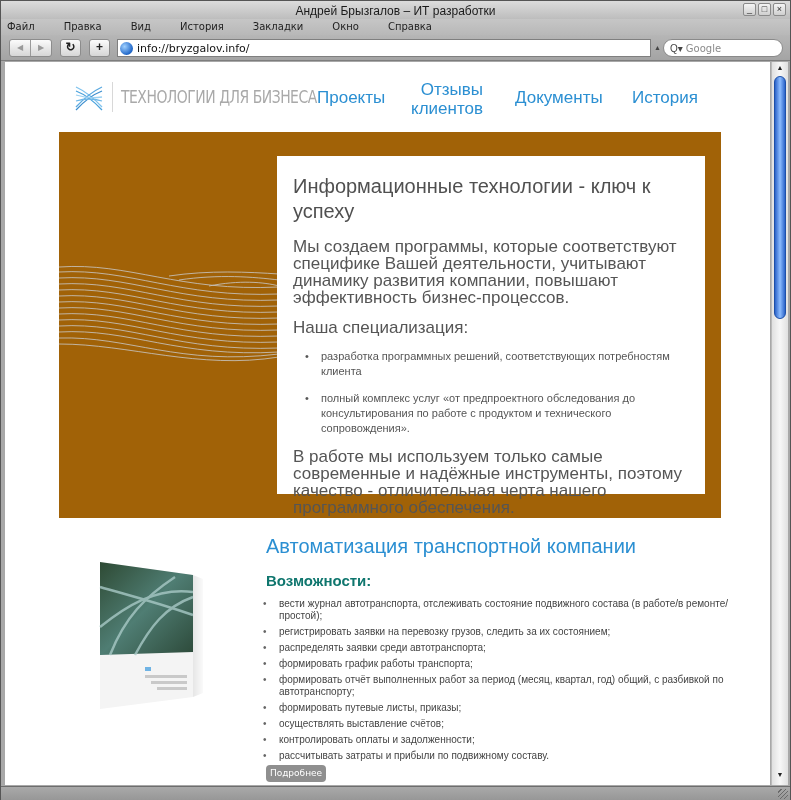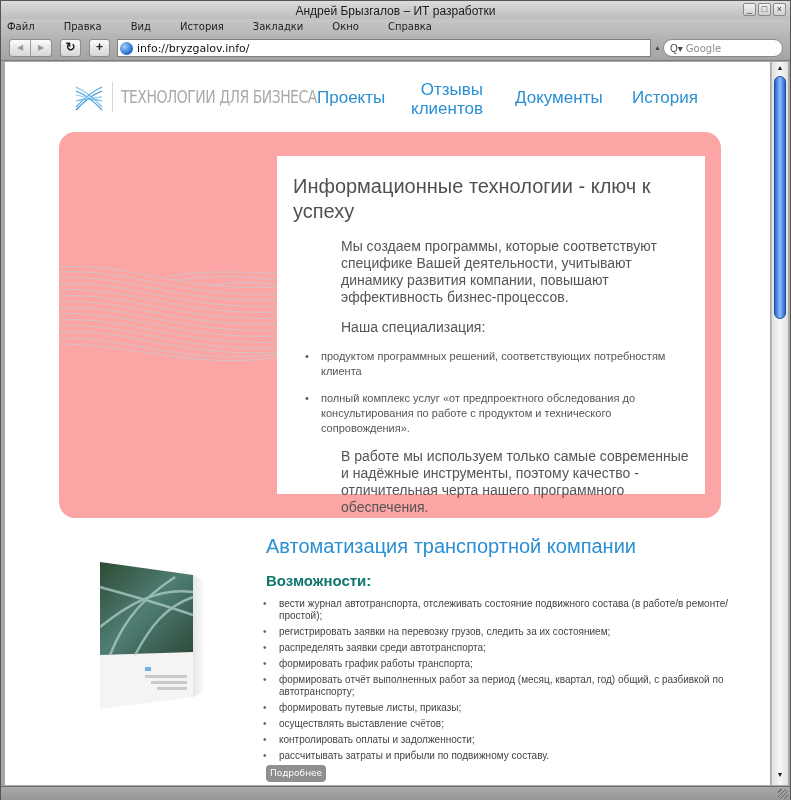--- a/index.html
+++ b/index.html
@@ -54,25 +54,25 @@
 
   
   .logo { position: absolute; left: 70px; top: 20px; display: flex; align-items: center; }
   .logo-icon { width: 28px; height: 28px; }
   .logo-sep { width: 1px; height: 30px; background: #d8d8d8; margin: 0 8px 0 9px; }
   .logo-text { font-size: 17px; color: #a9a9a9; letter-spacing: -0.6px; font-family: "DejaVu Sans", sans-serif; font-weight: normal; transform: scaleX(0.82); transform-origin: left; white-space: nowrap; }
   .nav { position: absolute; top: 18px; }
   .nav-link { position: absolute; font-size: 17px; color: #2b8fd2; text-align: right; line-height: 19px; white-space: nowrap; }
 
   
-  .hero { position: absolute; left: 54px; top: 70px; width: 662px; height: 386px; background: #fca5a5; border-radius: 16px; overflow: hidden; }
+  .hero { position: absolute; left: 54px; top: 70px; width: 662px; height: 386px; background: #a16207; border-radius: 0; overflow: hidden; }
   .waves { position: absolute; left: 0; top: 130px; width: 220px; height: 110px; }
   .hero-card { position: absolute; left: 218px; top: 24px; width: 428px; height: 338px; background: #fff; padding: 18px 16px 0 16px; color: #555; }
   .hero-title { font-size: 20px; color: #505050; line-height: 25px; font-weight: normal; margin-bottom: 14px; }
-  .hero-p { font-size: 14px; line-height: 17px; color: #555; margin-bottom: 13px; margin-left: 48px; }
+  .hero-p { font-size: 17px; line-height: 17px; color: #555; margin-bottom: 13px; }
   .hero-list { list-style: none; margin-bottom: 10px; }
   .hero-list li { position: relative; padding-left: 28px; font-size: 11px; line-height: 15px; margin-bottom: 12px; }
   .hero-list li::before { content: "•"; position: absolute; left: 12px; top: 0; color: #555; }
   .signature { text-align: right; font-size: 11px; padding-right: 16px; margin-top: 4px; }
 
   
   .product-img { position: absolute; left: 90px; top: 495px; width: 110px; height: 160px; }
   .product-title { position: absolute; left: 261px; top: 473px; font-size: 20px; color: #2b8fd2; font-weight: normal; white-space: nowrap; }
   .features-title { position: absolute; left: 261px; top: 510px; font-size: 15px; color: #0f766e; font-weight: bold; }
   .features { position: absolute; left: 256px; top: 536px; width: 470px; list-style: none; }
@@ -167,21 +167,21 @@
           <path d="M110 14 C150 8 190 10 220 12"></path>
           <path d="M120 18 C160 12 195 15 220 18"></path>
           <path d="M150 24 C180 18 205 20 220 24"></path>
         </g>
       </svg>
       <div class="hero-card">
         <h1 class="hero-title">Информационные технологии - ключ к успеху</h1>
         <p class="hero-p">Мы создаем программы, которые соответствуют специфике Вашей деятельности, учитывают динамику развития компании, повышают эффективность  бизнес-процессов.</p>
         <p class="hero-p">Наша специализация:</p>
         <ul class="hero-list">
-          <li>продуктом программных решений, соответствующих потребностям клиента</li>
+          <li>разработка программных решений, соответствующих потребностям клиента</li>
           <li>полный комплекс услуг «от предпроектного обследования до консультирования по работе с продуктом и технического сопровождения».</li>
         </ul>
         <p class="hero-p">В работе мы используем только самые современные и надёжные инструменты, поэтому качество - отличительная черта нашего программного обеспечения.</p>
         <p class="signature">Андрей Брызгалов</p>
       </div>
     </section>
 
     <svg class="product-img" viewBox="0 0 110 160">
       <defs>
         <linearGradient id="photo" x1="0" y1="0" x2="1" y2="1">

